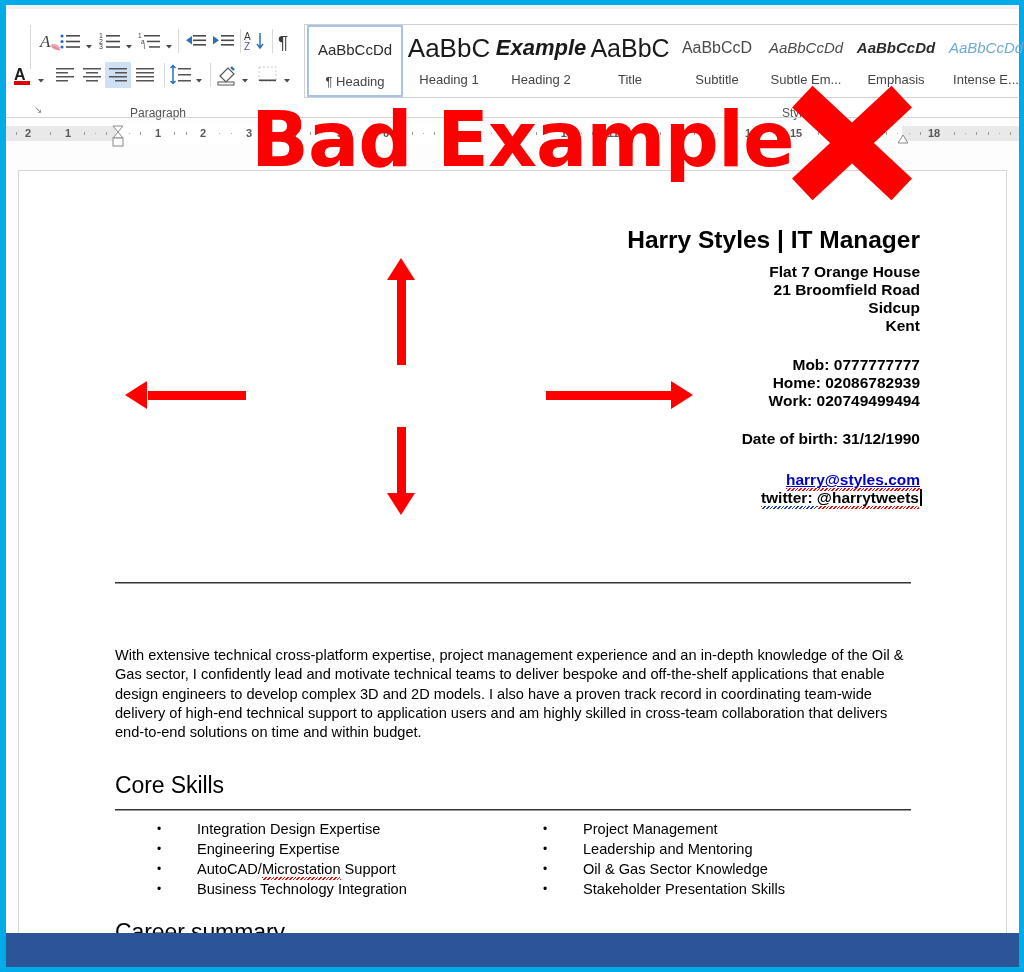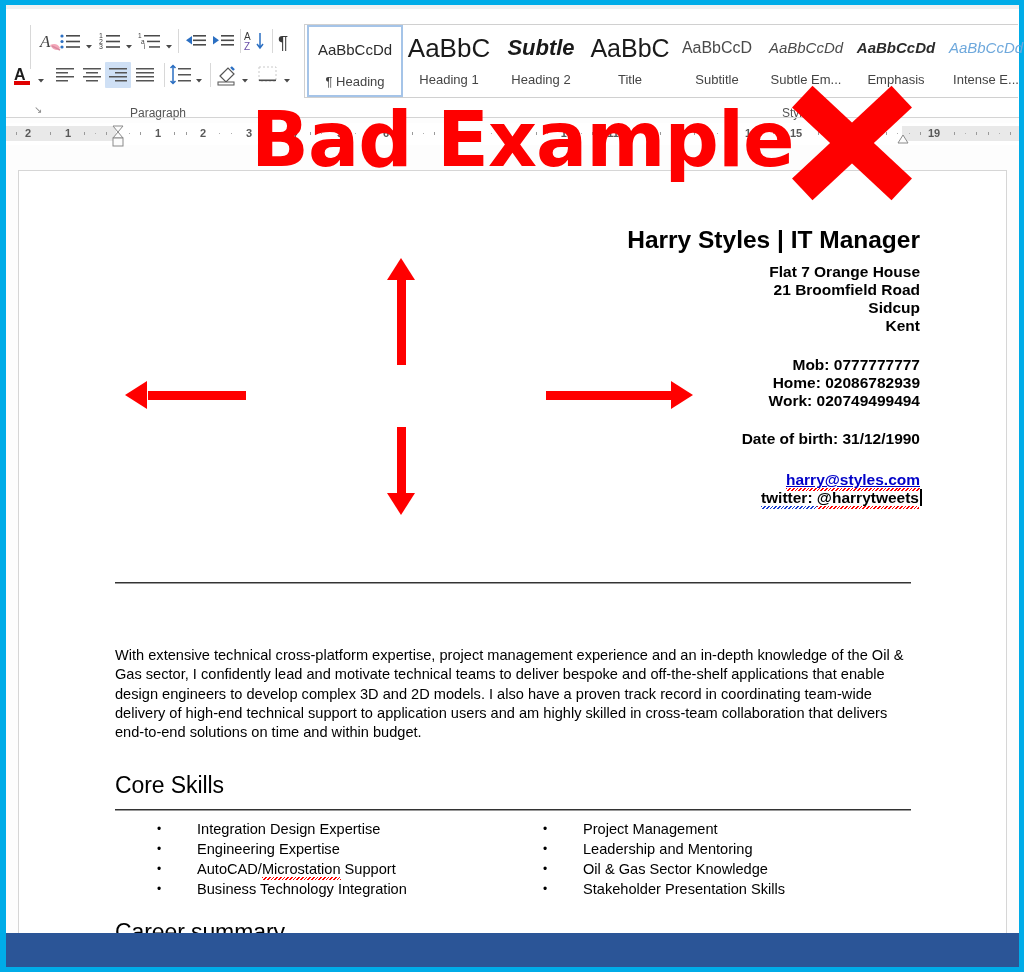--- a/index.html
+++ b/index.html
@@ -400,21 +400,21 @@
     <div class="styles-gallery" id="styles-gallery">
         <div class="style-item selected" style="left: 2px; width: 96px;">
           <div class="style-sample" style="font-size: 15px; font-weight: normal; font-style: normal; color: rgb(43, 43, 43);">AaBbCcDd</div>
           <div class="style-name">¶ Heading</div>
         </div>
         <div class="style-item" style="left: 98px; width: 92px;">
           <div class="style-sample" style="font-size: 26px; font-weight: normal; font-style: normal; color: rgb(26, 26, 26);">AaBbC</div>
           <div class="style-name">Heading 1</div>
         </div>
         <div class="style-item" style="left: 190px; width: 92px;">
-          <div class="style-sample" style="font-size: 22px; font-weight: bold; font-style: italic; color: rgb(26, 26, 26);">Subtle</div>
+          <div class="style-sample" style="font-size: 22px; font-weight: bold; font-style: italic; color: rgb(26, 26, 26);">Example</div>
           <div class="style-name">Heading 2</div>
         </div>
         <div class="style-item" style="left: 282px; width: 86px;">
           <div class="style-sample" style="font-size: 25px; font-weight: normal; font-style: normal; color: rgb(26, 26, 26);">AaBbC</div>
           <div class="style-name">Title</div>
         </div>
         <div class="style-item" style="left: 368px; width: 88px;">
           <div class="style-sample" style="font-size: 16px; font-weight: normal; font-style: normal; color: rgb(74, 74, 74);">AaBbCcD</div>
           <div class="style-name">Subtitle</div>
         </div>
@@ -445,21 +445,21 @@
       <div class="ruler-num" style="left: 190px;">2</div>
       <div class="ruler-num" style="left: 236px;">3</div>
       <div class="ruler-num" style="left: 281px;">4</div>
       <div class="ruler-num" style="left: 327px;">5</div>
       <div class="ruler-num" style="left: 373px;">6</div>
       <div class="ruler-num" style="left: 508px;">9</div>
       <div class="ruler-num" style="left: 553px; text-align: right;">10</div>
       <div class="ruler-num" style="left: 600px;">11</div>
       <div class="ruler-num" style="left: 738px;">14</div>
       <div class="ruler-num" style="left: 783px;">15</div>
-      <div class="ruler-num" style="left: 921px;">19</div>
+      <div class="ruler-num" style="left: 921px;">18</div>
       <div class="ruler-tick" style="left: 10px;"></div>
       <div class="ruler-tick" style="left: 44px;"></div>
       <div class="ruler-tick" style="left: 78px;"></div>
       <div class="ruler-dot" style="left: 89px;"></div>
       <div class="ruler-tick" style="left: 100px;"></div>
       <div class="ruler-tick" style="left: 112px;"></div>
       <div class="ruler-dot" style="left: 123px;"></div>
       <div class="ruler-tick" style="left: 134px;"></div>
       <div class="ruler-tick" style="left: 168px;"></div>
       <div class="ruler-tick" style="left: 180px;"></div>

